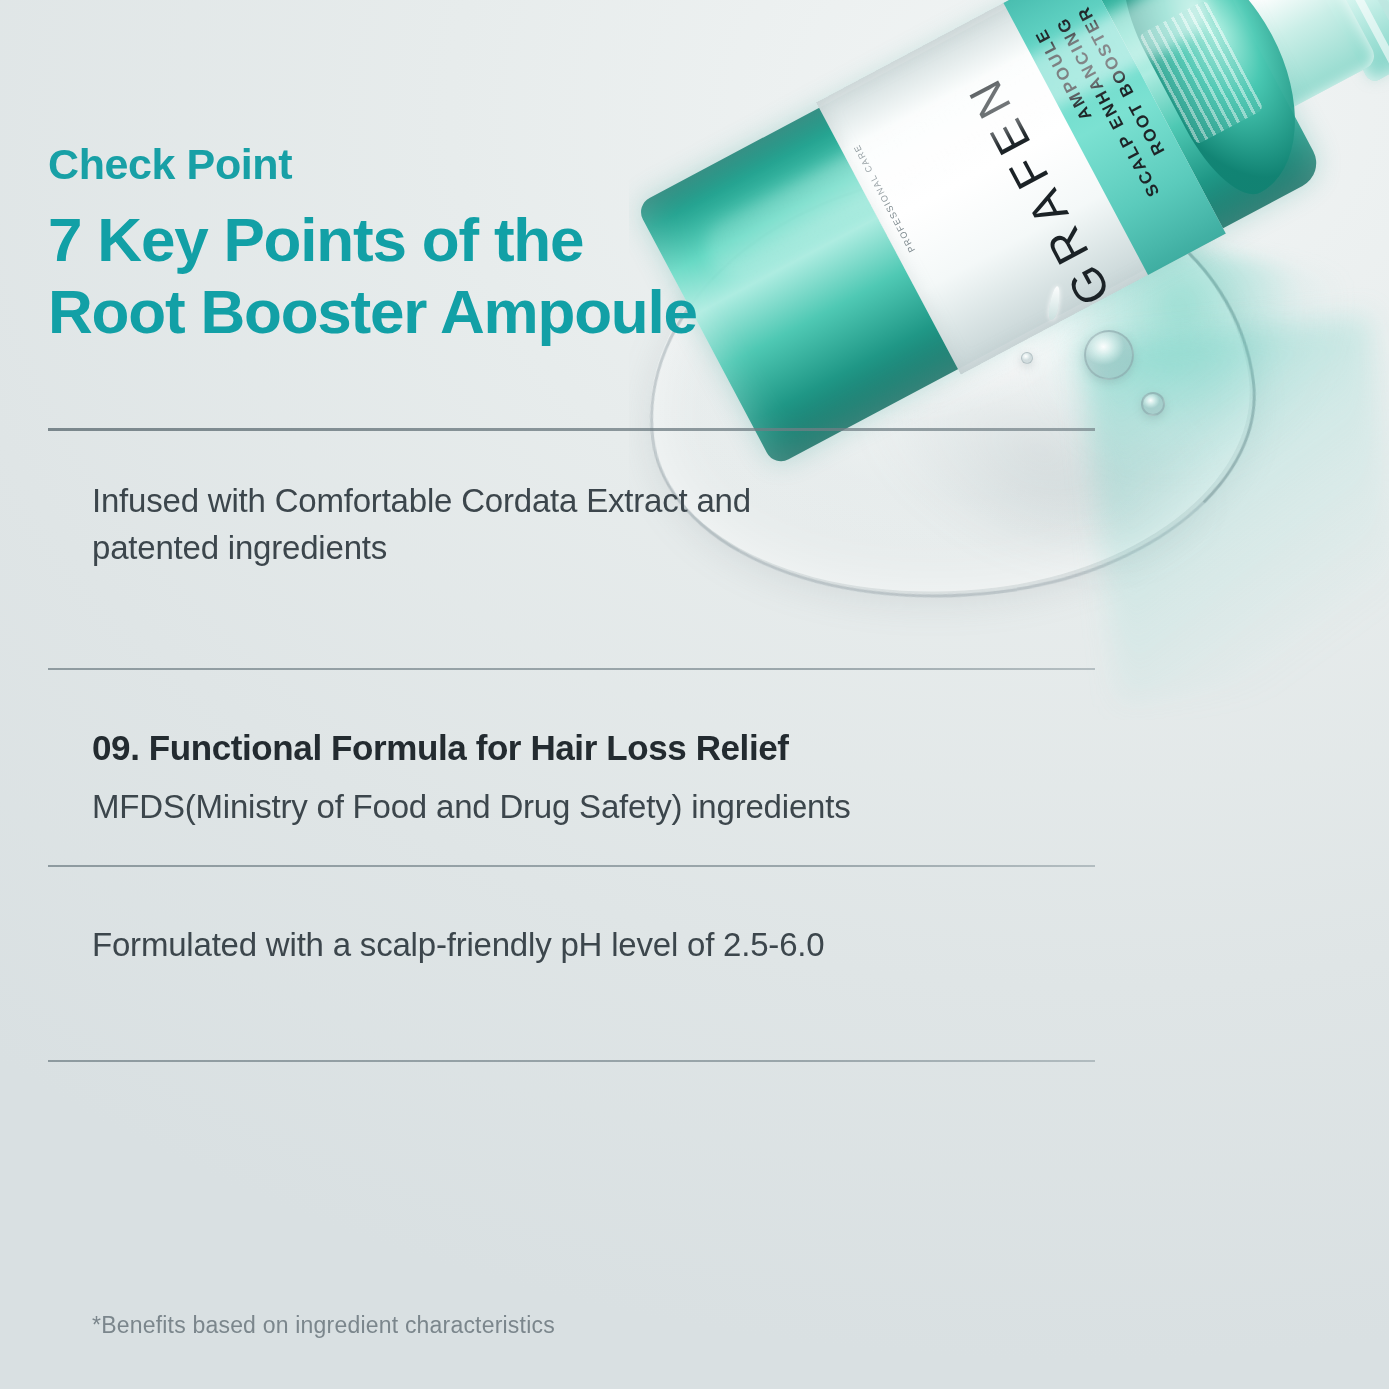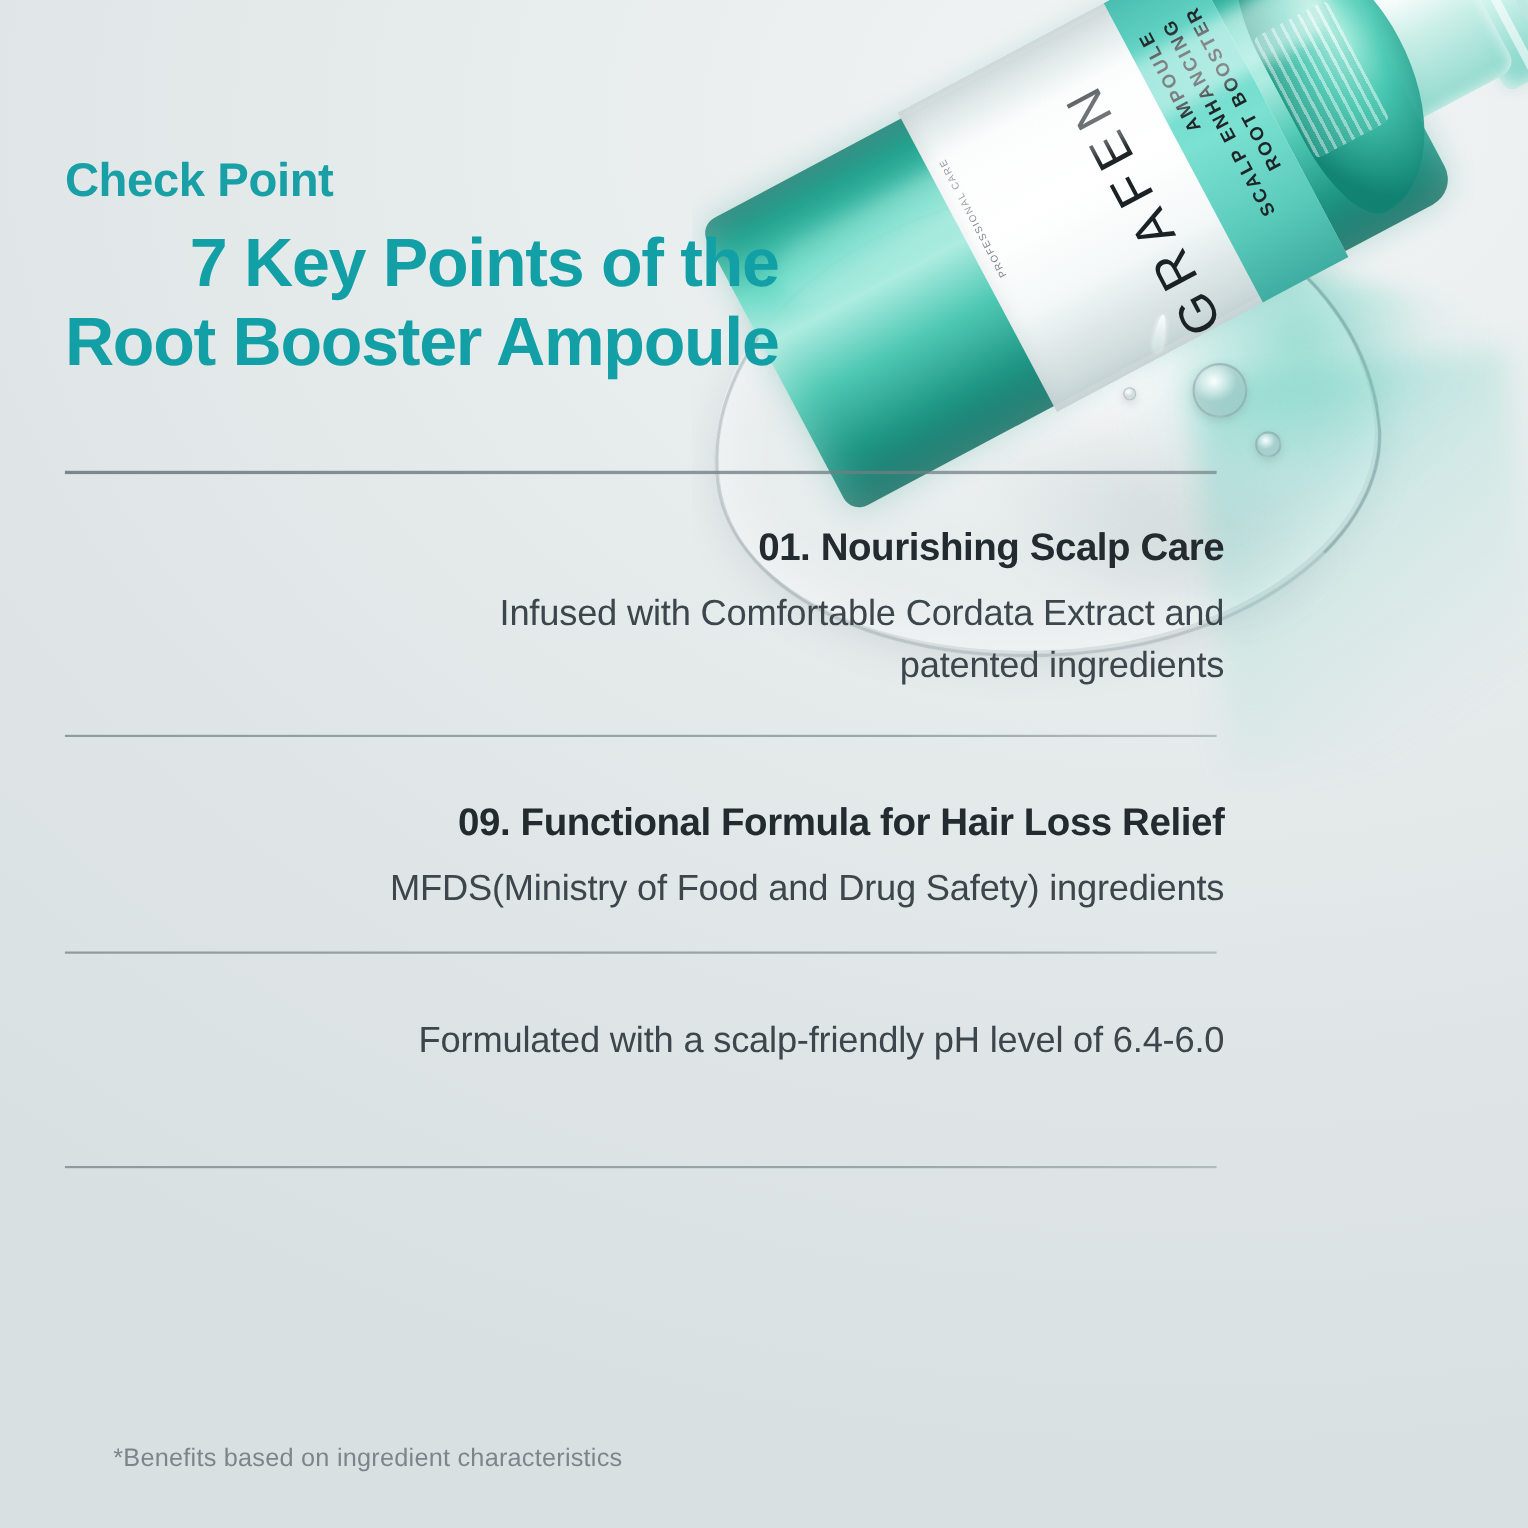--- a/index.html
+++ b/index.html
@@ -274,24 +274,23 @@
     left: 150px; top: 300px;
     width: 520px; height: 300px;
     background: radial-gradient(50% 50% at 50% 50%, rgba(96,120,126,0.22) 0%, rgba(96,120,126,0) 72%);
     filter: blur(16px);
     transform: rotate(24deg);
   }
 
   
   .content {
     position: absolute;
-    left: 11px; top: 0;
+    left: 0; top: 0;
     width: 1210px;
     height: 1389px;
-    text-align: right;
   }
   .eyebrow {
     position: absolute;
     left: 48px;
     top: 140px;
     font-size: 43px;
     font-weight: 700;
     color: #18a0a6;
     letter-spacing: -0.4px;
   }
@@ -386,36 +385,35 @@
 
   <div class="content">
 
     <div class="eyebrow">Check Point</div>
     <div class="title">7 Key Points of the
 Root Booster Ampoule</div>
 
     <div class="rule top"></div>
 
     <div class="item" style="top:478px">
-      <p class="item-title">01. Nourishing Scalp Care</p>
       <p class="item-desc">Infused with Comfortable Cordata Extract and
 patented ingredients</p>
     </div>
 
     <div class="rule" style="top:668px"></div>
 
     <div class="item" style="top:728px">
       <p class="item-title">09. Functional Formula for Hair Loss Relief</p>
       <p class="item-desc">MFDS(Ministry of Food and Drug Safety) ingredients</p>
     </div>
 
     <div class="rule" style="top:865px"></div>
 
     <div class="item" style="top:922px">
-      <p class="item-desc">Formulated with a scalp-friendly pH level of 6.4-6.0</p>
+      <p class="item-desc">Formulated with a scalp-friendly pH level of 2.5-6.0</p>
     </div>
 
     <div class="rule" style="top:1060px"></div>
 
 
     <div class="footnote">*Benefits based on ingredient characteristics</div>
 
   </div>
 </div>
 

